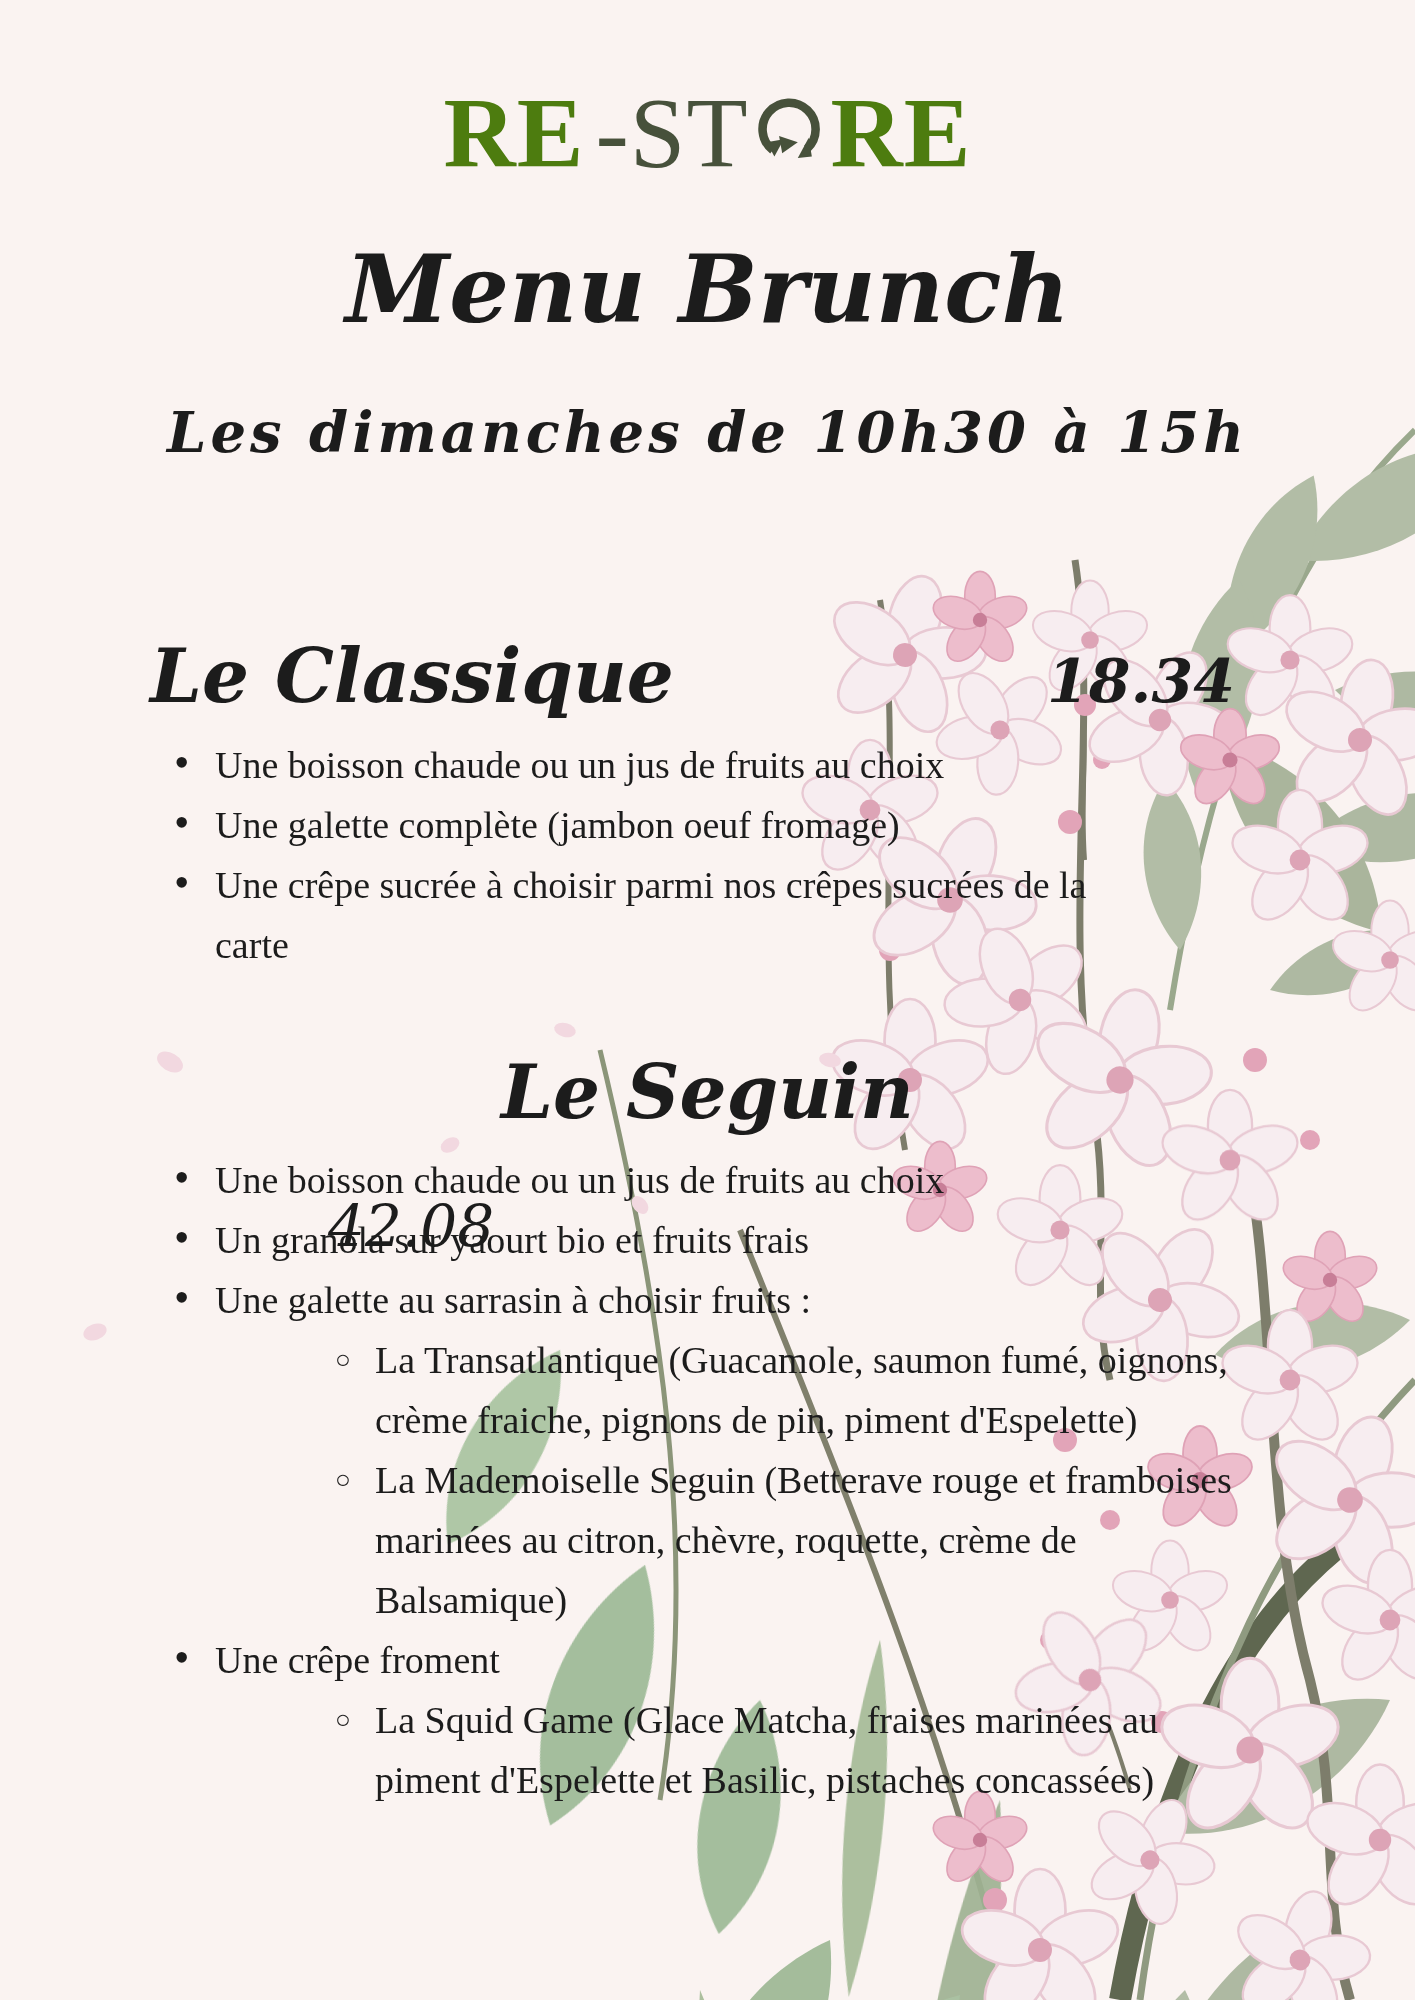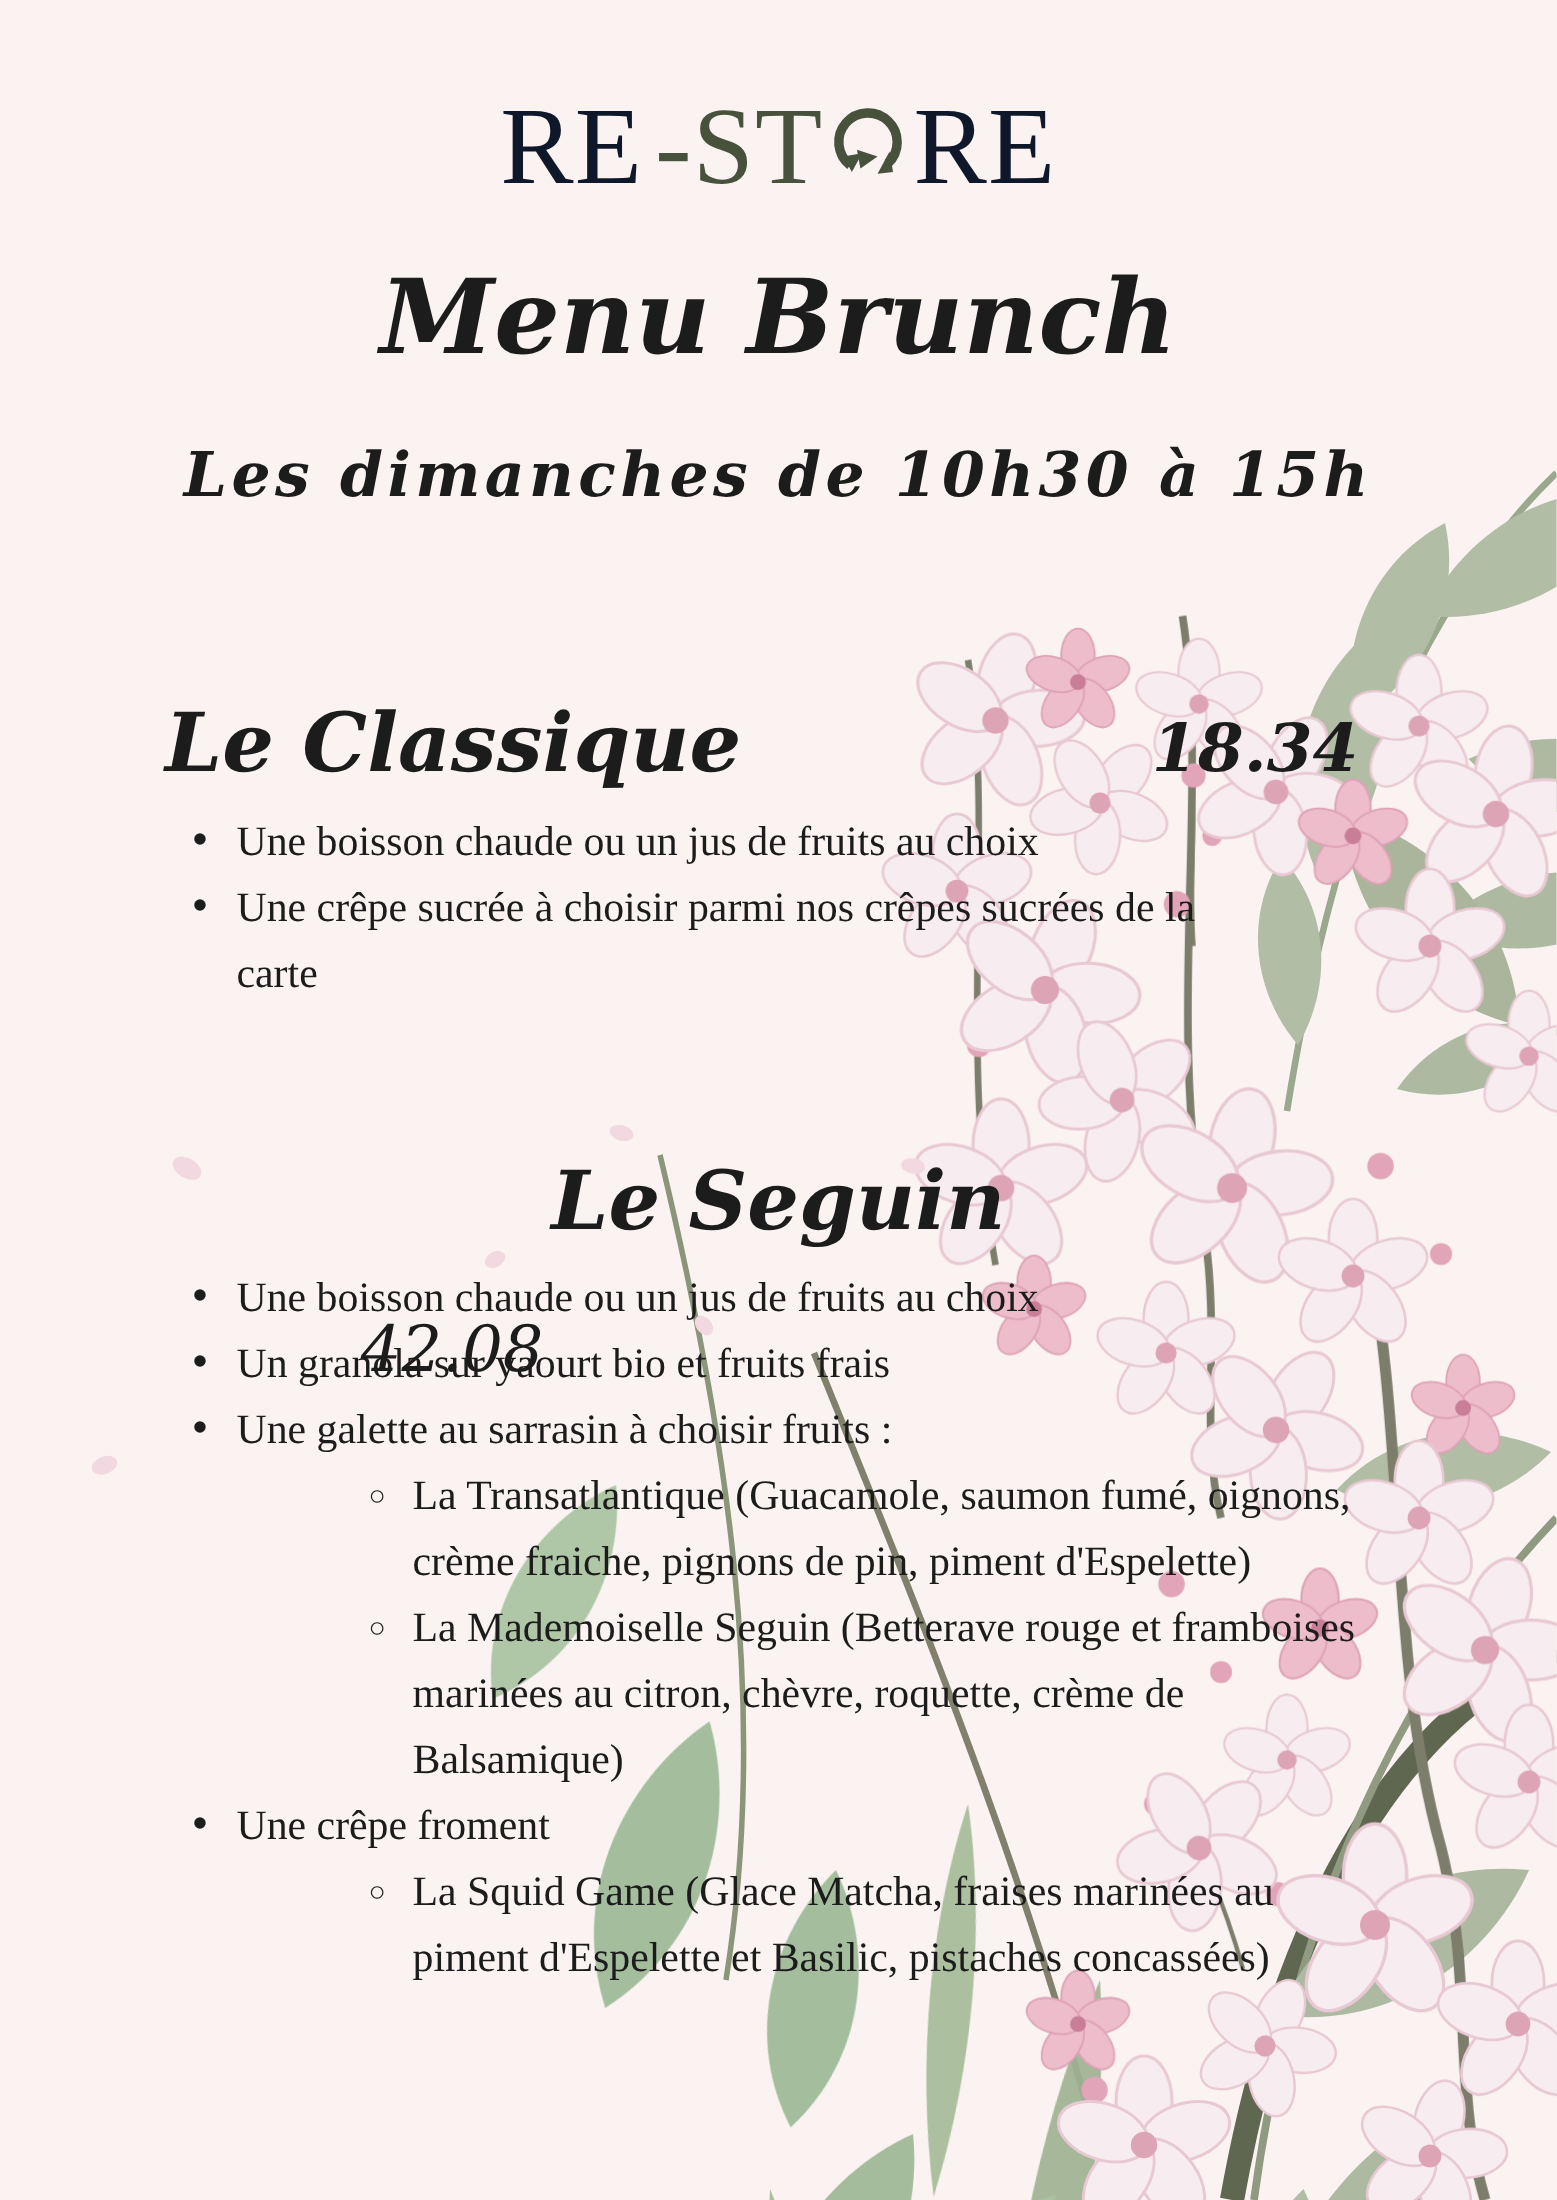--- a/index.html
+++ b/index.html
@@ -2,21 +2,21 @@
 <html><head>
 <meta charset="utf-8">
 <style>
   html,body{margin:0;padding:0;}
   body{width:1415px;height:2000px;background:#faf3f1;font-family:"Liberation Serif",serif;color:#1c1c1c;}
   .page{position:relative;width:1415px;height:2000px;overflow:hidden;background:#faf3f1;}
   .deco{position:absolute;left:0;top:0;z-index:0;pointer-events:none;}
   .content{position:absolute;left:0;top:0;width:100%;height:100%;z-index:2;}
 
   .logo{position:absolute;top:78px;left:0;width:100%;text-align:center;font-size:100px;line-height:1.1;font-weight:400;letter-spacing:1px;}
-  .logo .pink{color:#0f172a;}
+  .logo .pink{color:#4d7c0f;font-weight:bold;}
   .logo .green{color:#47513b;margin-left:11px;}
   .logo svg{vertical-align:-6px;margin:0 2px;}
 
   .script{font-family:"DejaVu Serif",serif;font-style:italic;font-weight:bold;}
 
   .menu-title{position:absolute;top:238px;left:0;width:100%;text-align:center;font-size:94px;line-height:1.1;}
   .subtitle{position:absolute;top:402px;left:0;width:100%;text-align:center;font-size:56px;line-height:1.1;letter-spacing:4px;}
 
   .classique-row{position:absolute;top:608px;left:150px;width:1085px;display:flex;justify-content:space-between;align-items:baseline;margin-top:24px;}
   .section-name{font-size:74px;line-height:1.2;}
@@ -183,20 +183,21 @@
     <div class="menu-title script">Menu Brunch</div>
     <div class="subtitle script">Les dimanches de 10h30 à 15h</div>
 
     <div class="classique-row">
       <span class="section-name script">Le Classique</span>
       <span class="section-price script">18.34</span>
     </div>
 
     <ul class="menu-list classique-list">
       <li>Une boisson chaude ou un jus de fruits au choix</li>
+      <li>Une galette complète (jambon oeuf fromage)</li>
       <li>Une crêpe sucrée à choisir parmi nos crêpes sucrées de la carte</li>
     </ul>
 
     <div class="gourmet-heading script">Le Seguin</div>
     <div class="price-overlay">42.08</div>
 
     <ul class="menu-list gourmet-list">
       <li>Une boisson chaude ou un jus de fruits au choix</li>
       <li>Un granola sur yaourt bio et fruits frais</li>
       <li>

